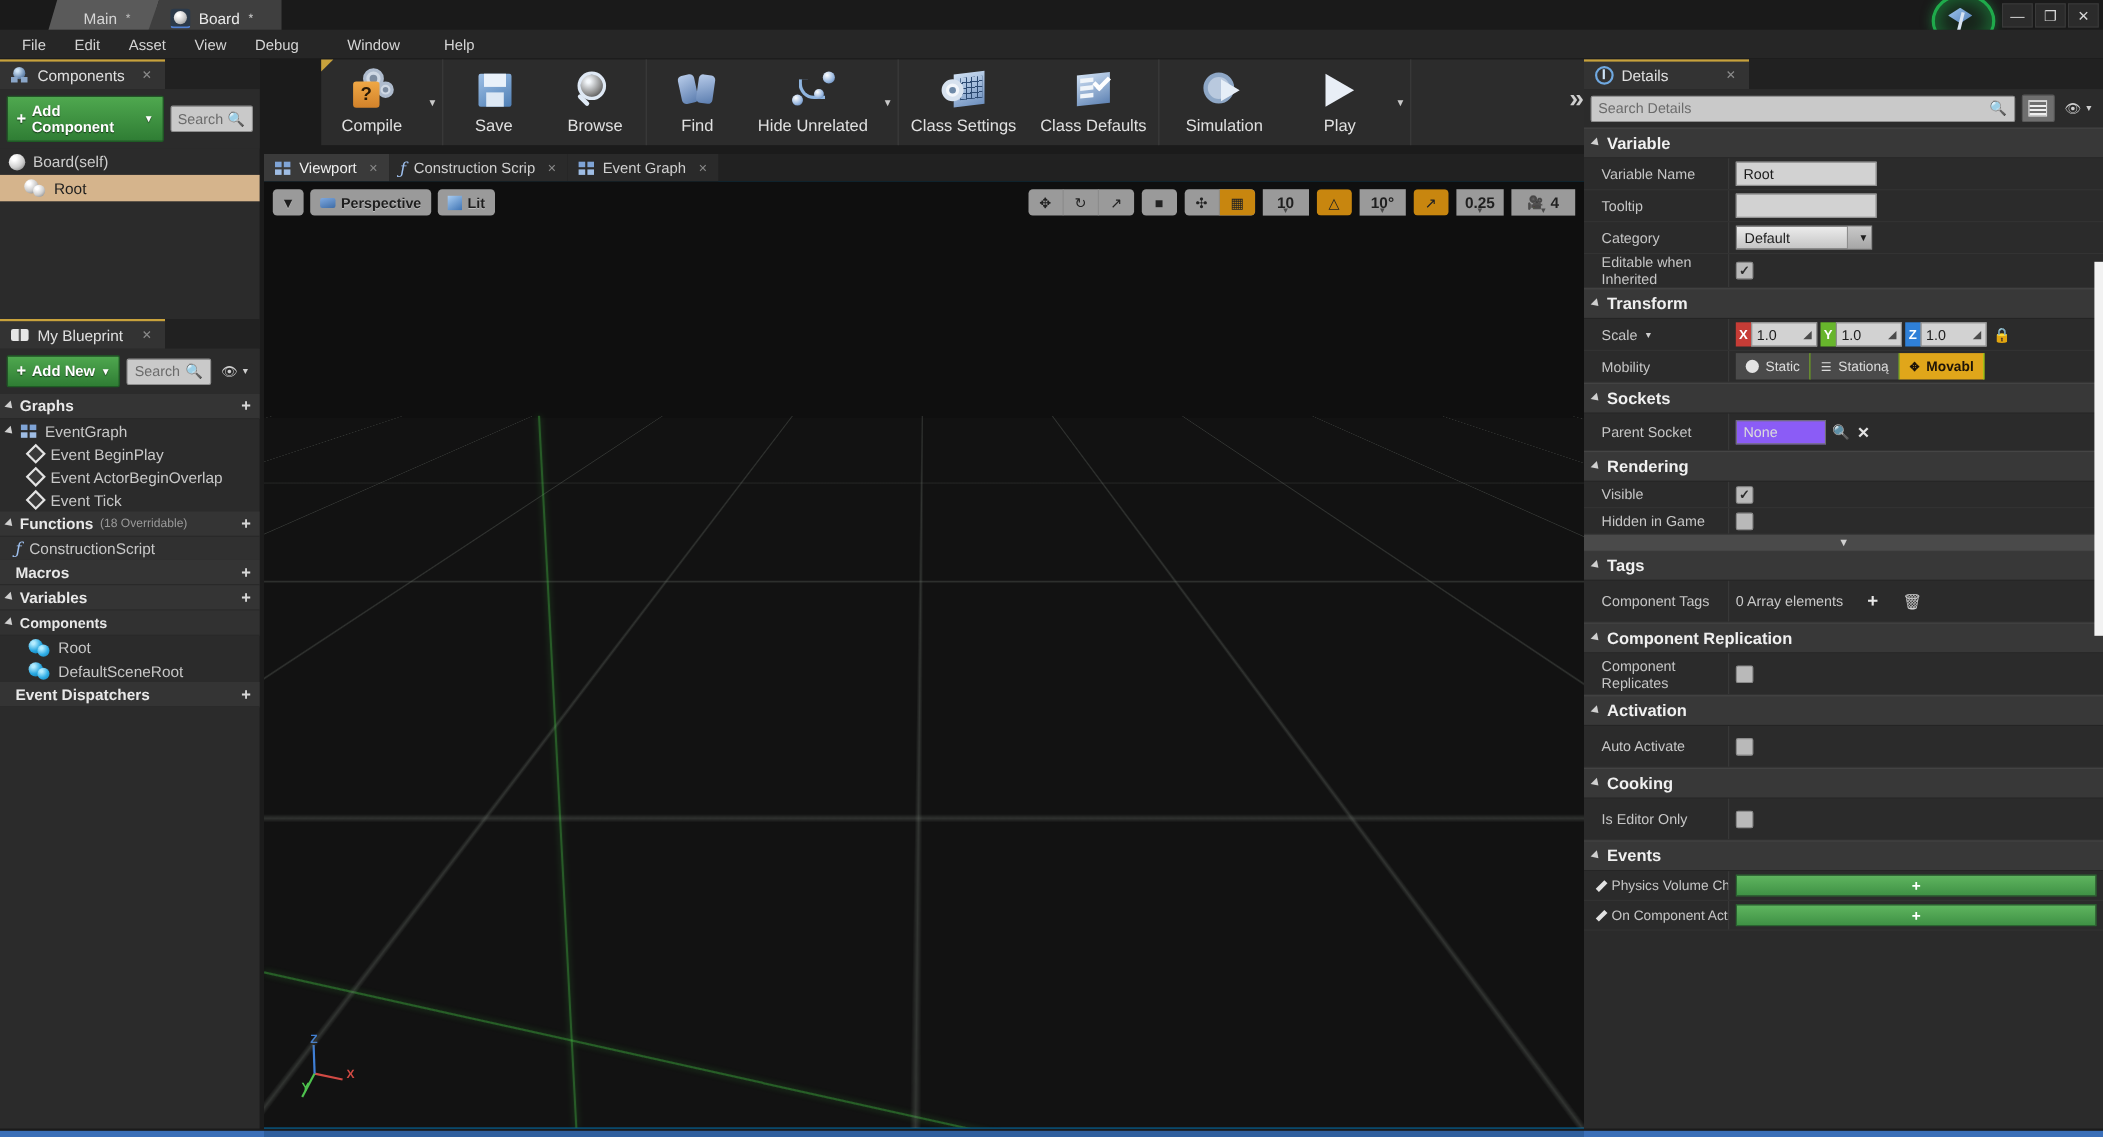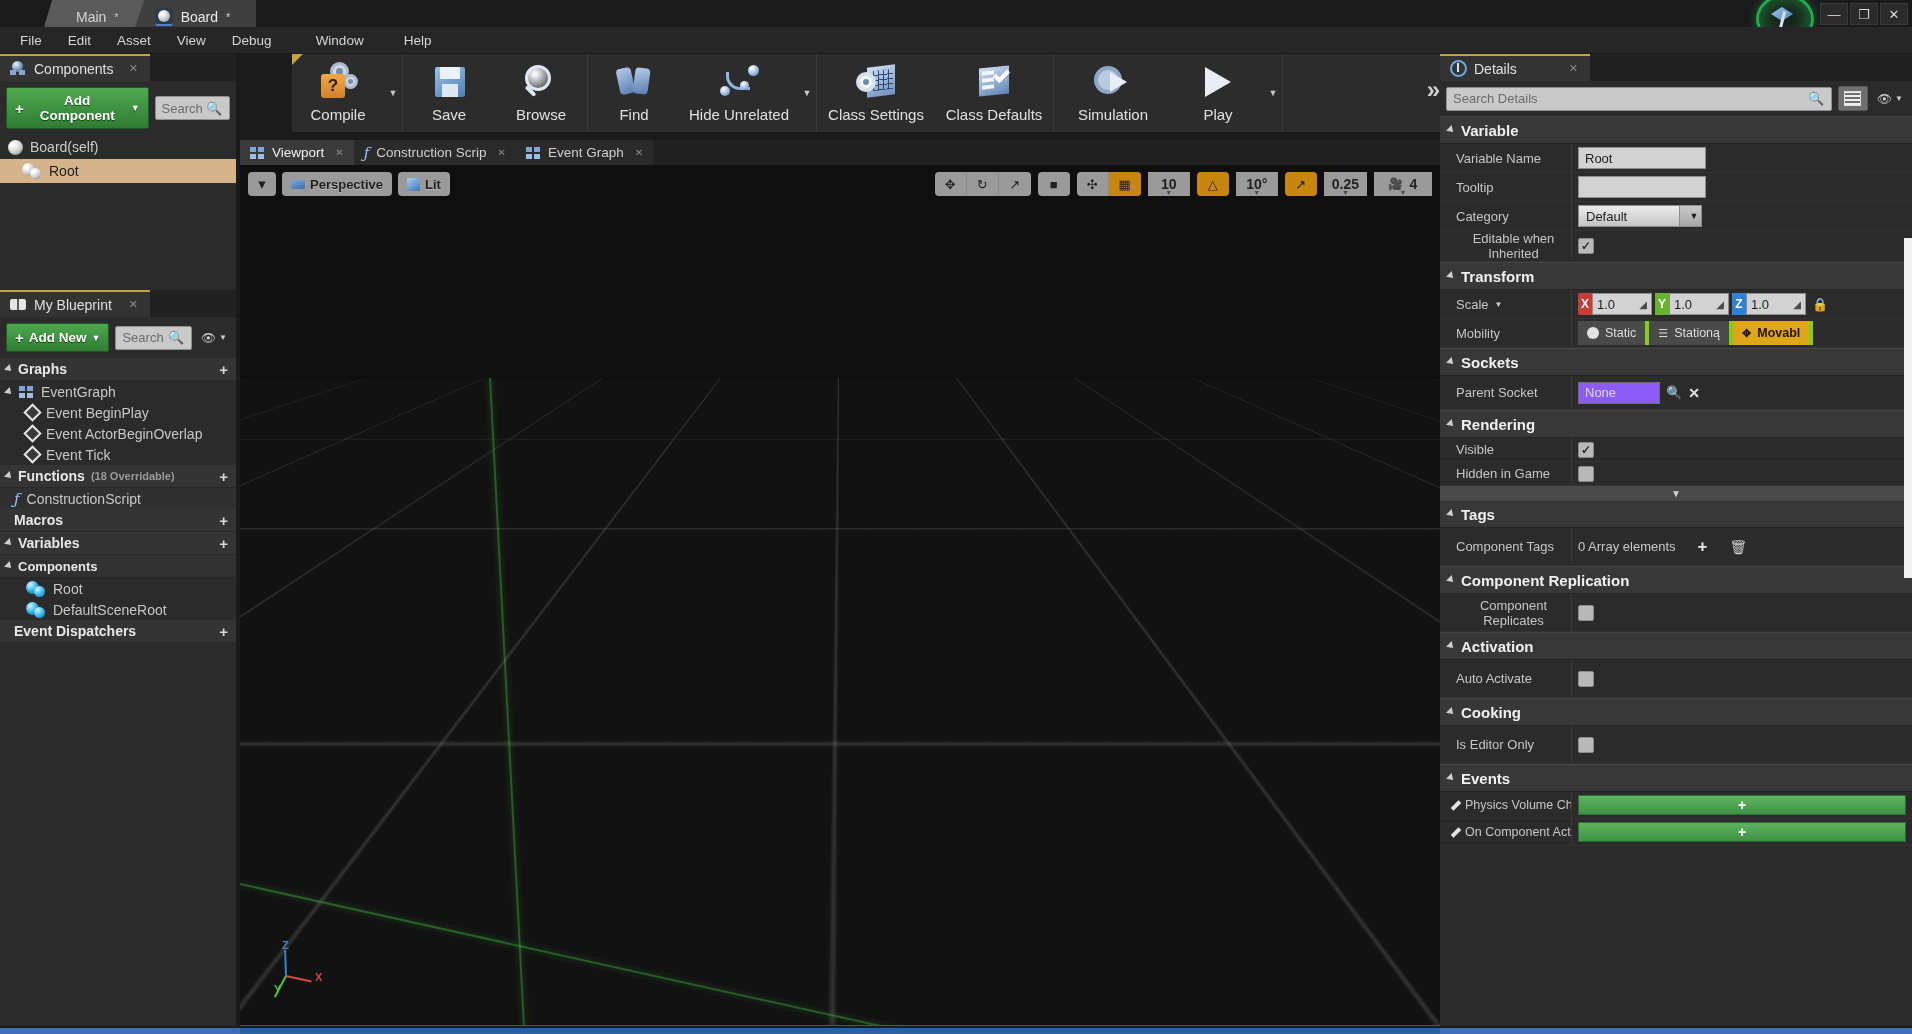--- a/index.html
+++ b/index.html
@@ -3,21 +3,21 @@
 <meta charset="utf-8">
 <style>
   * { box-sizing: border-box; margin:0; padding:0; }
   html,body {
     width:1912px; height:1034px;
     background:#1b1b1b;
     font-family:"Liberation Sans", sans-serif;
     overflow:hidden;
     -webkit-font-smoothing: antialiased;
   }
-  .app { position:relative; width:1912px; height:1034px;text-align:center; }
+  .app { position:relative; width:1912px; height:1034px; }
 
   
   .titlebar{
     position:absolute; left:0; top:0; width:1912px; height:34px;
     background:#1a1a1a;
     display:flex; align-items:flex-end;
   }
   .ue-logo{
     width:42px; height:34px; display:flex; align-items:center; justify-content:center;
     color:#d8d8d8; font-size:21px; font-weight:bold; font-family:"DejaVu Serif", serif;
@@ -243,21 +243,21 @@
   
   .myblueprint-panel{
     position:absolute; left:0; top:290px; width:236px; height:744px; background:#2b2b2b;
   }
   .eye-btn{ display:flex;align-items:center;gap:3px; color:#cfcfcf; font-size:12px; padding:0 3px;}
   .sect-head{
     display:flex; align-items:center; gap:6px; height:23px; padding-left:6px;
     background:#343434; color:#e8e8e8; font-size:14px; font-weight:bold;
     border-bottom:1px solid #282828;
   }
-  .sect-head .cnt{ font-size:11px; color:#9a9a9a; font-weight:bold; }
+  .sect-head .cnt{ font-size:11px; color:#9a9a9a; font-weight:normal; }
   .sect-head .addp{ margin-left:auto; margin-right:8px; color:#d8d8d8; font-size:15px; font-weight:bold; }
   .tri-open{ width:0;height:0; border-left:6px solid #cfcfcf; border-top:4px solid transparent;
     border-bottom:4px solid transparent; transform:rotate(45deg); }
   .mb-row{
     display:flex; align-items:center; gap:7px; height:21px; color:#c8c8c8; font-size:14px;
   }
   .mb-row.sub{ background:#303030; }
   .diamond{
     width:13px;height:13px; border:2px solid #e3e3e3; transform:rotate(45deg); background:#3a3a3a;
   }
@@ -390,21 +390,21 @@
   .axis-tag.x{background:#c63c36}.axis-tag.y{background:#67b52c}.axis-tag.z{background:#2f80d8}
   .axis-in{
     width:60px;height:22px; background:#d2d2d2; border:1px solid #8d8d8d;
     display:flex;align-items:center; justify-content:space-between; padding:0 4px;
     color:#1d1d1d; font-size:13px;
   }
   .axis-in .spin{ font-size:10px; color:#4b4b4b; }
   .mob-grp{ display:flex; height:24px; }
   .mob{
     display:flex; align-items:center; gap:6px; padding:0 9px; background:#4a4a4a;
-    color:#dcdcdc; font-size:12.5px; border-right:4px solid #84cc16;
+    color:#dcdcdc; font-size:12.5px; border-right:1px solid #84cc16;
   }
   .mob.on{ background:#e0a61a; color:#1e1408; font-weight:bold; }
   .mob .g{ width:12px;height:12px;border-radius:50%;background:#e3e3e3; }
   .row-green{
     flex:1; height:20px; background:linear-gradient(180deg,#5fb55f,#3f9145);
     border:1px solid #2c6b32; color:#fff; font-size:14px; font-weight:bold;
     display:flex;align-items:center;justify-content:center;
   }
   .scroll-caret{
     height:14px; background:#4a4a4a; display:flex;align-items:center;justify-content:center;

